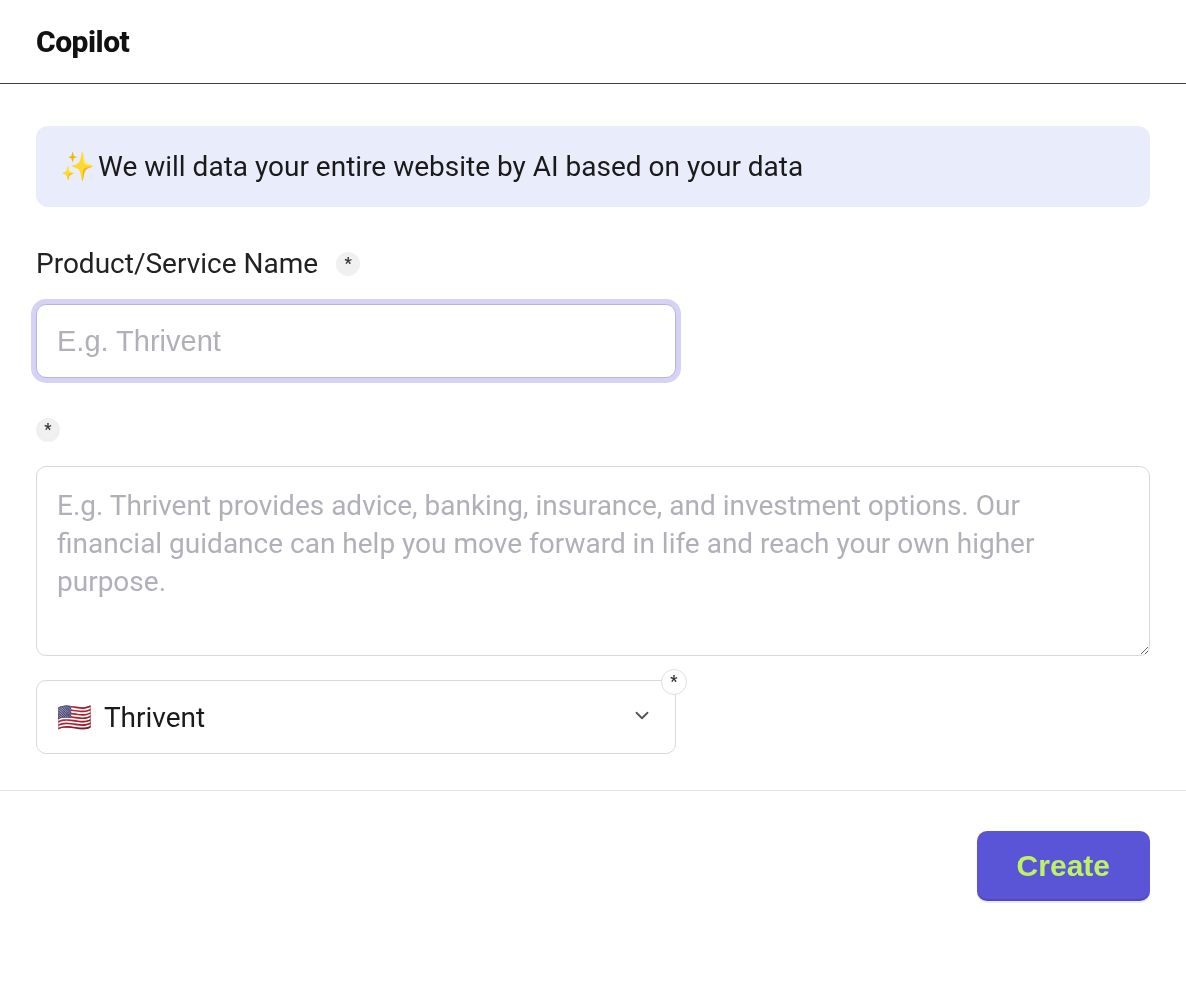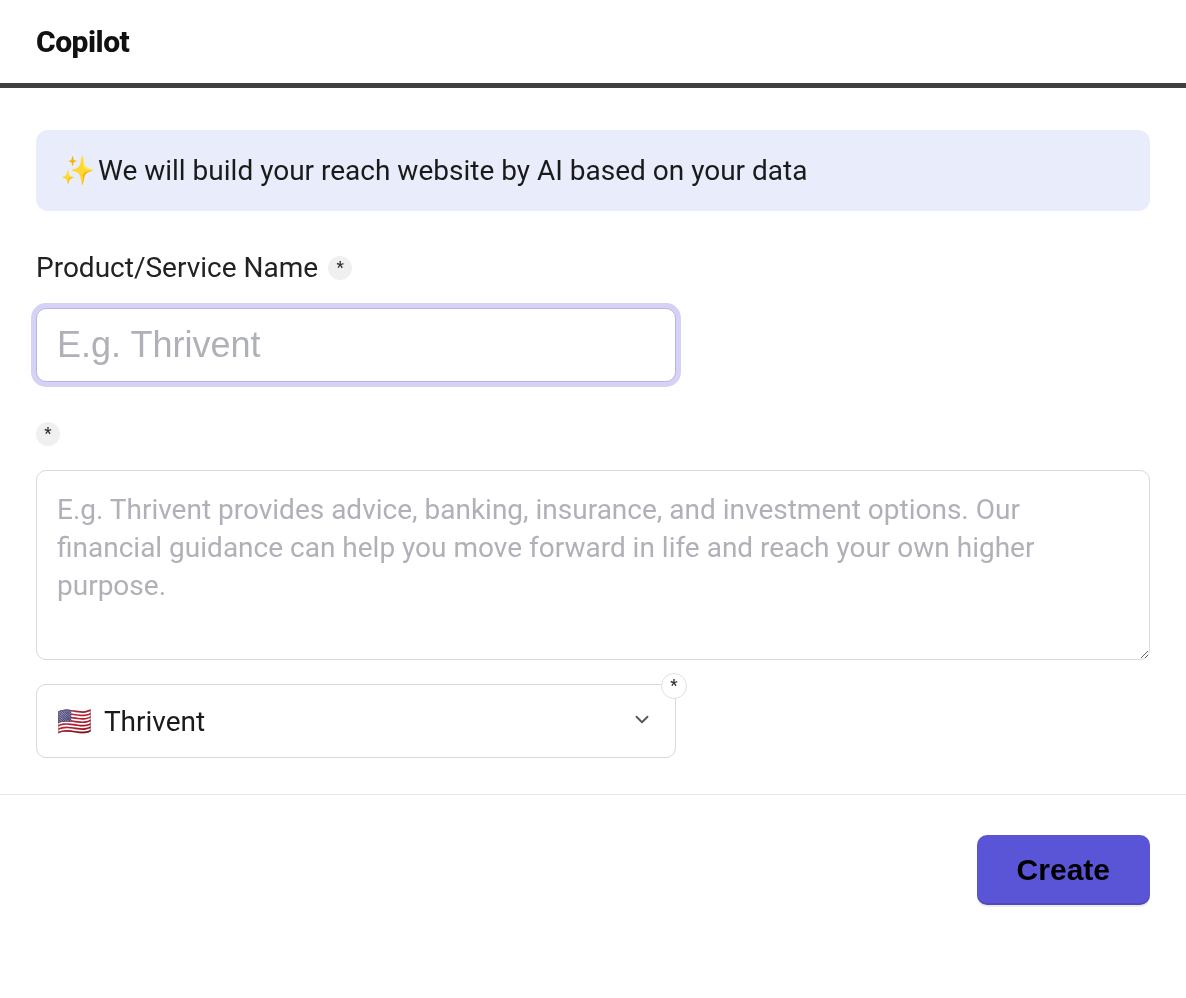--- a/index.html
+++ b/index.html
@@ -6,21 +6,21 @@
   html, body {
     margin: 0;
     padding: 0;
     font-family: -apple-system, BlinkMacSystemFont, "Segoe UI", Roboto, Helvetica, Arial, sans-serif;
     color: #1a1a1a;
     background: #fff;
     width: 1186px;
   }
   .header {
     padding: 24px 36px 24px 36px;
-    border-bottom: 5px solid #404040;
+    border-bottom: 1px solid #404040;
   }
   .header-title {
     font-size: 30px;
     font-weight: 800;
     letter-spacing: -0.5px;
     color: #111;
   }
   .content {
     padding: 42px 36px 36px 36px;
   }
@@ -36,21 +36,21 @@
   }
   .sparkle-icon {
     display: inline-block;
     width: 28px;
     text-align: center;
   }
   .field-block { margin-top: 40px; }
   .field-label {
     display: flex;
     align-items: center;
-    gap: 10px;
+    gap: 18px;
     font-size: 28px;
     color: #222;
     margin-bottom: 24px;
   }
   .req-badge {
     display: inline-flex;
     align-items: center;
     justify-content: center;
     width: 24px;
     height: 24px;
@@ -62,21 +62,21 @@
     line-height: 1;
   }
   .input-wrap {
     position: relative;
     width: 640px;
   }
   .text-input {
     width: 100%;
     height: 74px;
     padding: 0 20px;
-    font-size: 36px;
+    font-size: 29px;
     border: 1px solid #d8d8de;
     border-radius: 10px;
     outline: none;
     color: #222;
   }
   .text-input::placeholder { color: #b0b0b8; }
   .text-input.focused {
     border: 1px solid #b7b4ea;
     box-shadow: 0 0 0 5px #d6d2f5;
   }
@@ -128,42 +128,42 @@
     transform: translateY(-50%);
   }
   .footer-bar {
     border-top: 1px solid #e6e6e6;
     padding: 40px 36px 30px 36px;
     display: flex;
     justify-content: flex-end;
   }
   .create-btn {
     background: #5a55d6;
-    color: #000000;
+    color: #bef264;
     border: none;
     border-radius: 10px;
     font-size: 30px;
     font-weight: 700;
     padding: 18px 40px;
     cursor: pointer;
     box-shadow: 0 2px 0 rgba(0,0,0,0.08), inset 0 -2px 0 rgba(0,0,0,0.12);
   }
 </style>
 </head>
 <body>
 
 <div class="header">
   <div class="header-title">Copilot</div>
 </div>
 
 <div class="content">
 
   <div class="banner">
     <span class="sparkle-icon">✨</span>
-    <span>We will build your reach website by AI based on your data</span>
+    <span>We will data your entire website by AI based on your data</span>
   </div>
 
   <div class="field-block">
     <div class="field-label">
       <span>Product/Service Name</span>
       <span class="req-badge">*</span>
     </div>
     <div class="input-wrap">
       <input type="text" class="text-input focused" placeholder="E.g. Thrivent" style="">
     </div>

